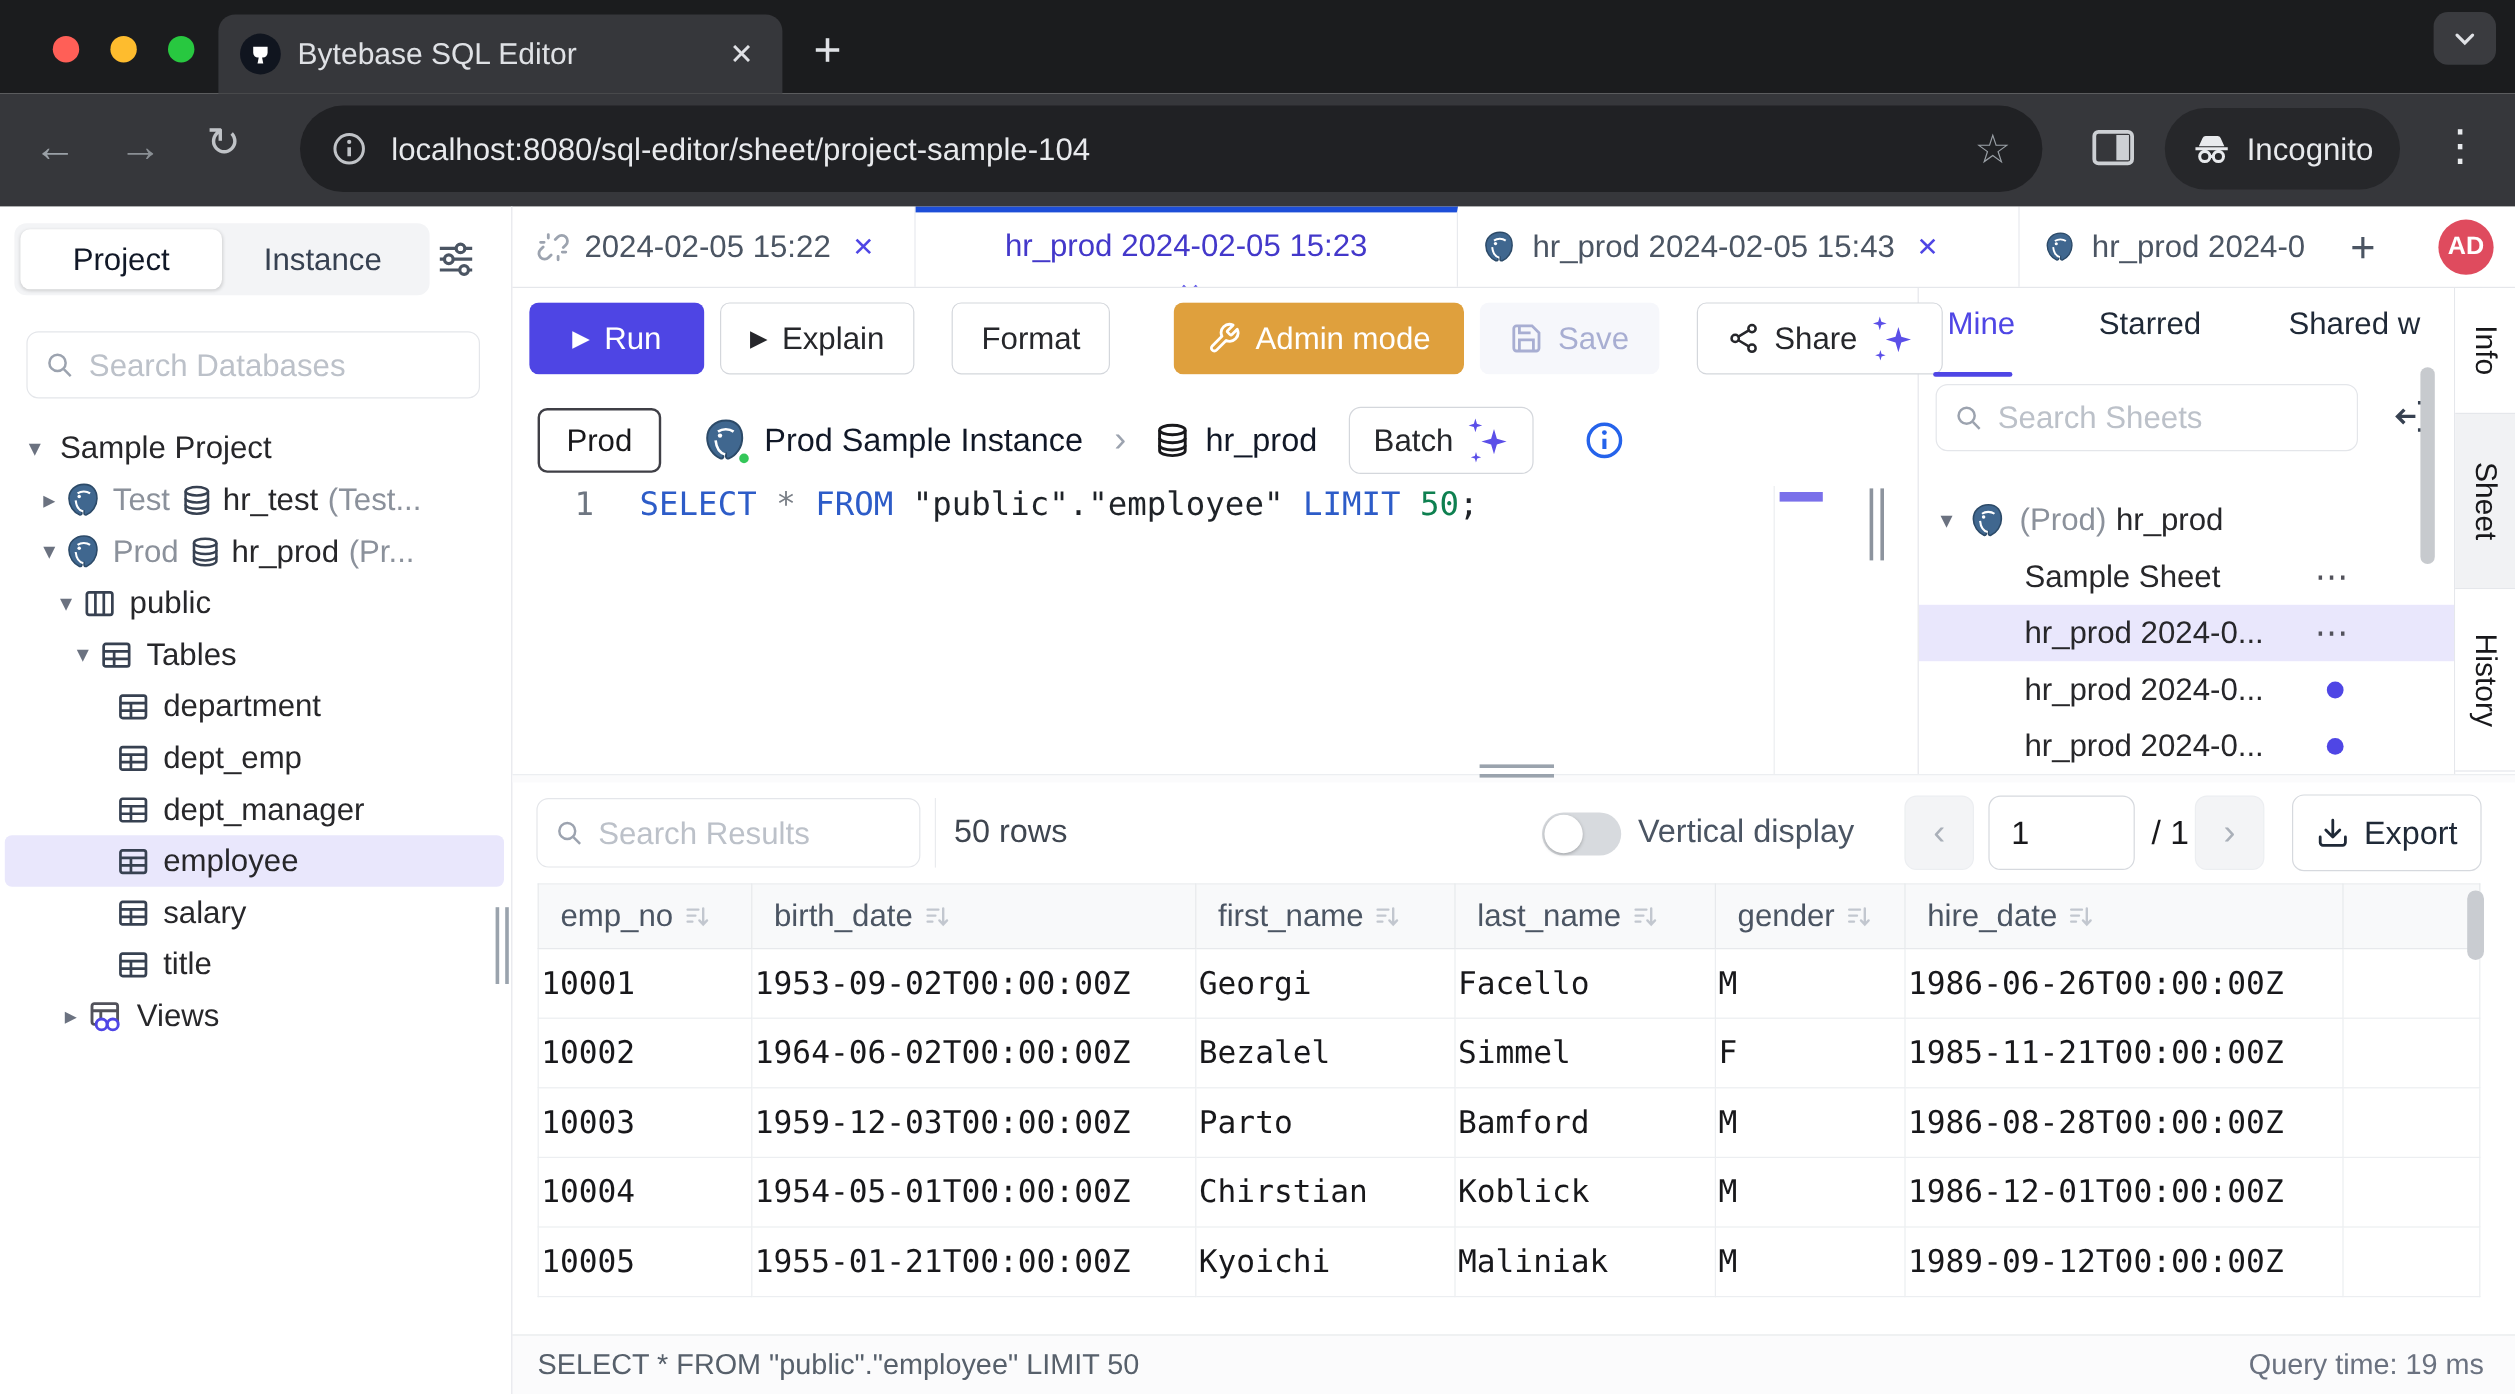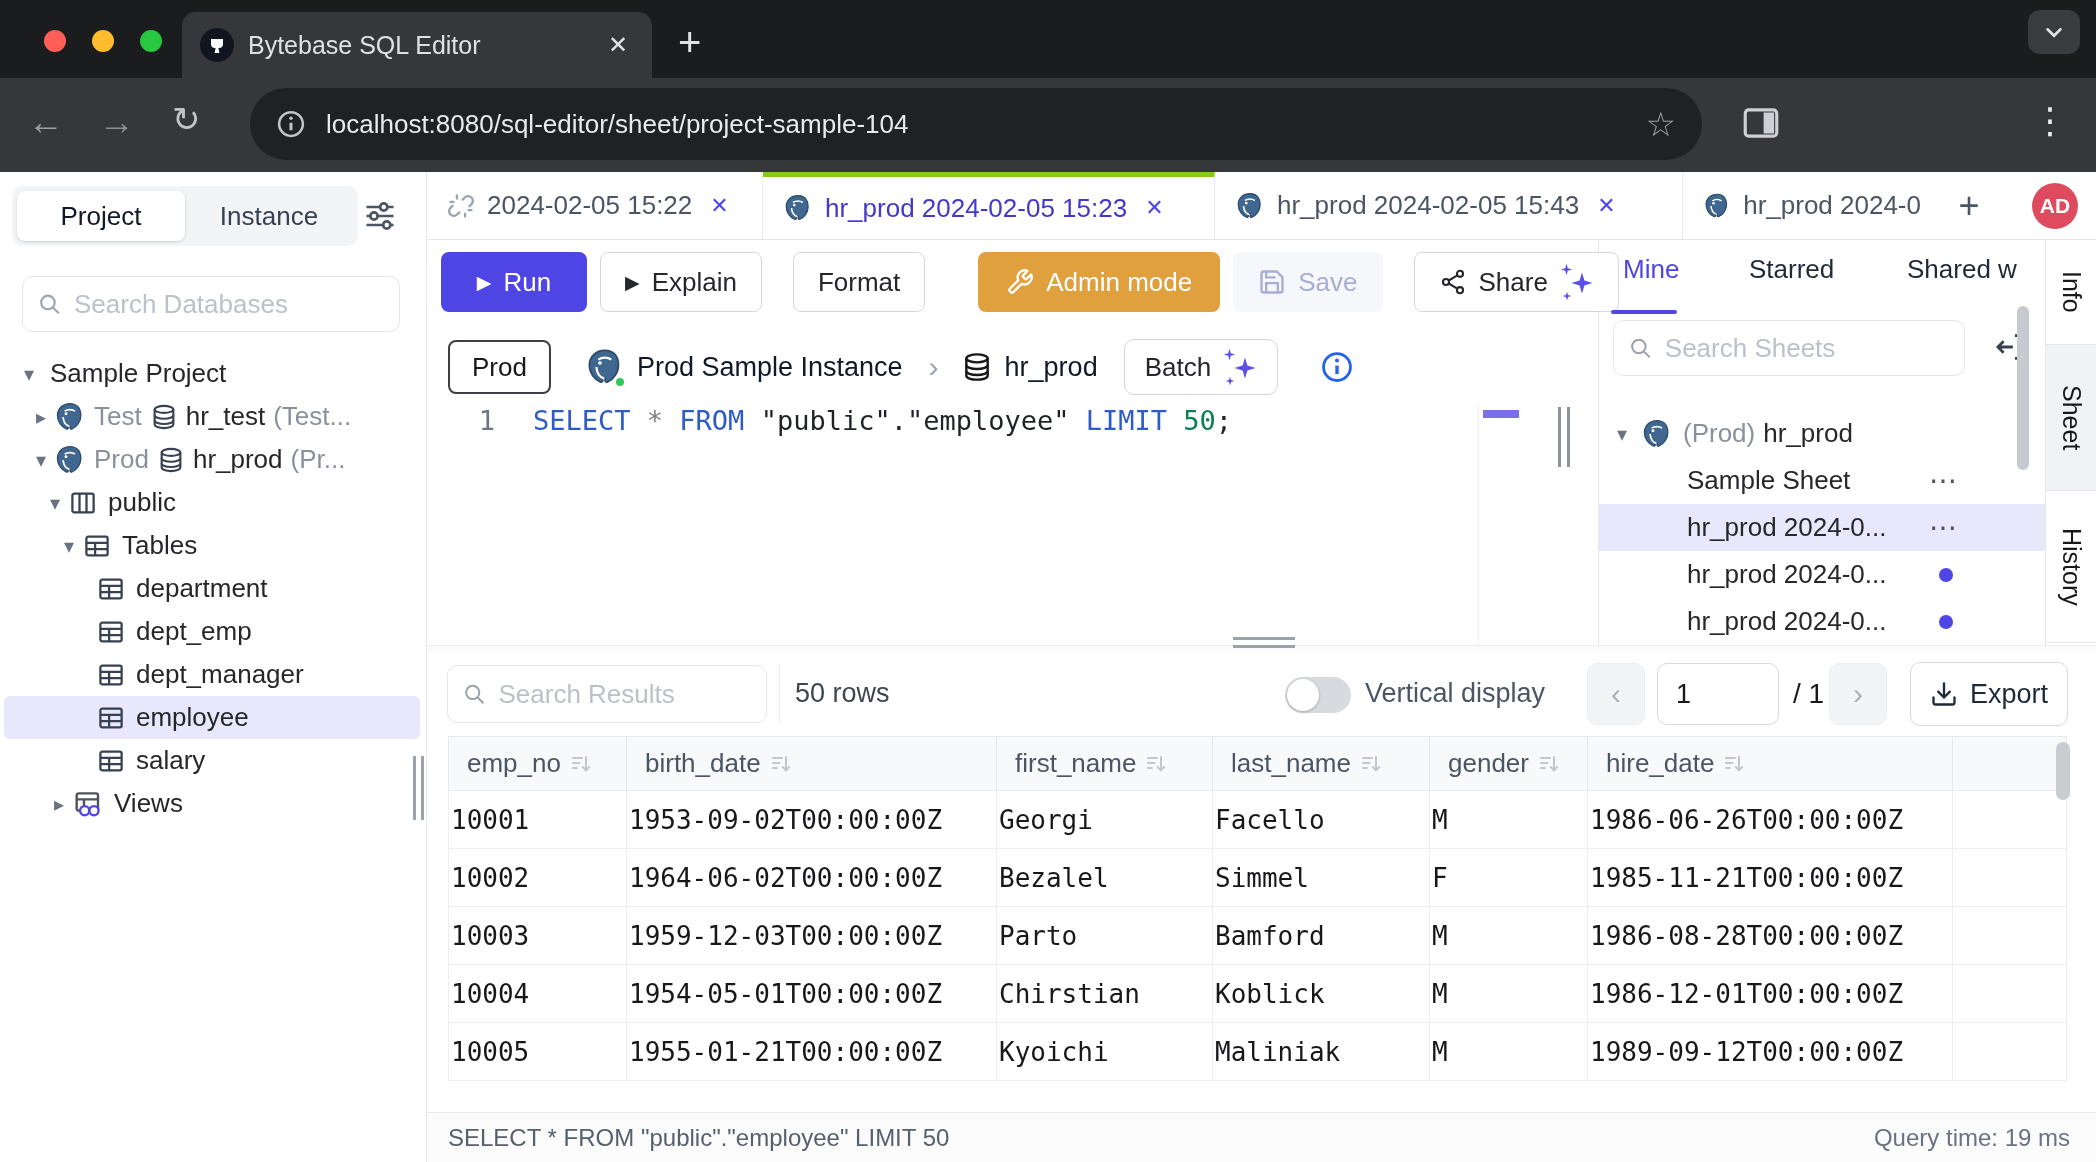--- a/index.html
+++ b/index.html
@@ -59,21 +59,21 @@
   .sb-grip i { width:3px; height:64px; background:#9aa3ad; display:block; }
 
   
   .main { flex:1; display:flex; flex-direction:column; min-width:0; }
 
   
   .etabs { height:68px; border-bottom:1px solid #e5e7eb; display:flex; align-items:stretch; }
   .etab { display:flex; align-items:center; gap:12px; padding:0 20px; border-right:1px solid #e8eaee;
           font-size:26px; color:#4b5563; white-space:nowrap; overflow:hidden; flex:none; }
   .etab .close { color:#4f46e5; font-size:22px; margin-left:6px; }
-  .etab.active { border-top:5px solid #84cc16; color:#4338ca; font-weight:500; }
+  .etab.active { border-top:5px solid #1d4ed8; color:#4338ca; font-weight:500;flex-direction:column; }
   .etab-add { width:56px; display:flex; align-items:center; justify-content:center; font-size:36px; color:#4b5563; font-weight:300; flex:none;}
   .avatar { width:46px; height:46px; border-radius:50%; background:#df4b5e; color:#fff; font-size:21px; font-weight:700;
             display:flex; align-items:center; justify-content:center; margin:auto 18px auto auto; flex:none; }
 
   
   .work { height:405px; display:flex; min-height:0; }
   .editor { position:relative; flex:1; border-right:1px solid #e5e7eb; min-width:0; }
   .btnbar { position:absolute; left:14px; top:12px; display:flex; gap:13px; align-items:center; }
   .btn { height:60px; border-radius:8px; display:flex; align-items:center; justify-content:center; gap:12px;
          font-size:26px; padding:0 24px; border:1px solid transparent; }
@@ -300,20 +300,26 @@
       <div class="omnibox">
         <svg class="ic" width="30" height="30" style="color:#c0c3c7">
             <use href="#i-info"></use>
           </svg>
         <span class="url-text">localhost:8080/sql-editor/sheet/project-sample-104</span>
         <span class="omni-star">☆</span>
       </div>
       <svg class="ic sidepanel-ic" width="42" height="42" style="color:#cdd0d4">
           <use href="#i-sidepanel"></use>
         </svg>
+      <div class="incog">
+        <svg class="ic" width="34" height="34">
+            <use href="#i-incognito"></use>
+          </svg>
+        <span>Incognito</span>
+      </div>
       <span class="menu-dots">⋮</span>
     </div>
   </div>
 
   <div class="app">
 
     <aside class="sidebar">
       <div class="sb-tabs">
         <div class="sb-tab active">Project</div>
         <div class="sb-tab">Instance</div>
@@ -409,20 +415,27 @@
             </svg>
           <span class="gap10"></span>
           <span>employee</span>
         </div>
         <div class="trow" style="padding-left:96px">
           <svg class="ic" width="30" height="30" style="color:#374151">
               <use href="#i-table"></use>
             </svg>
           <span class="gap10"></span>
           <span>salary</span>
+        </div>
+        <div class="trow" style="padding-left:96px">
+          <svg class="ic" width="30" height="30" style="color:#374151">
+              <use href="#i-table"></use>
+            </svg>
+          <span class="gap10"></span>
+          <span>title</span>
         </div>
         <div class="trow" style="padding-left:46px">
           <span class="caret">▸</span>
           <svg class="ic" width="32" height="32">
               <use href="#i-views"></use>
             </svg>
           <span class="gap10"></span>
           <span>Views</span>
         </div>
       </div>

